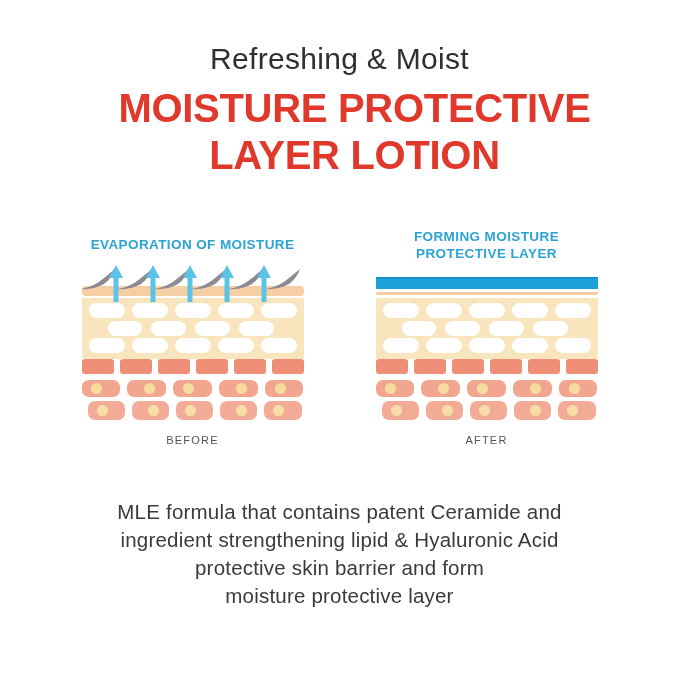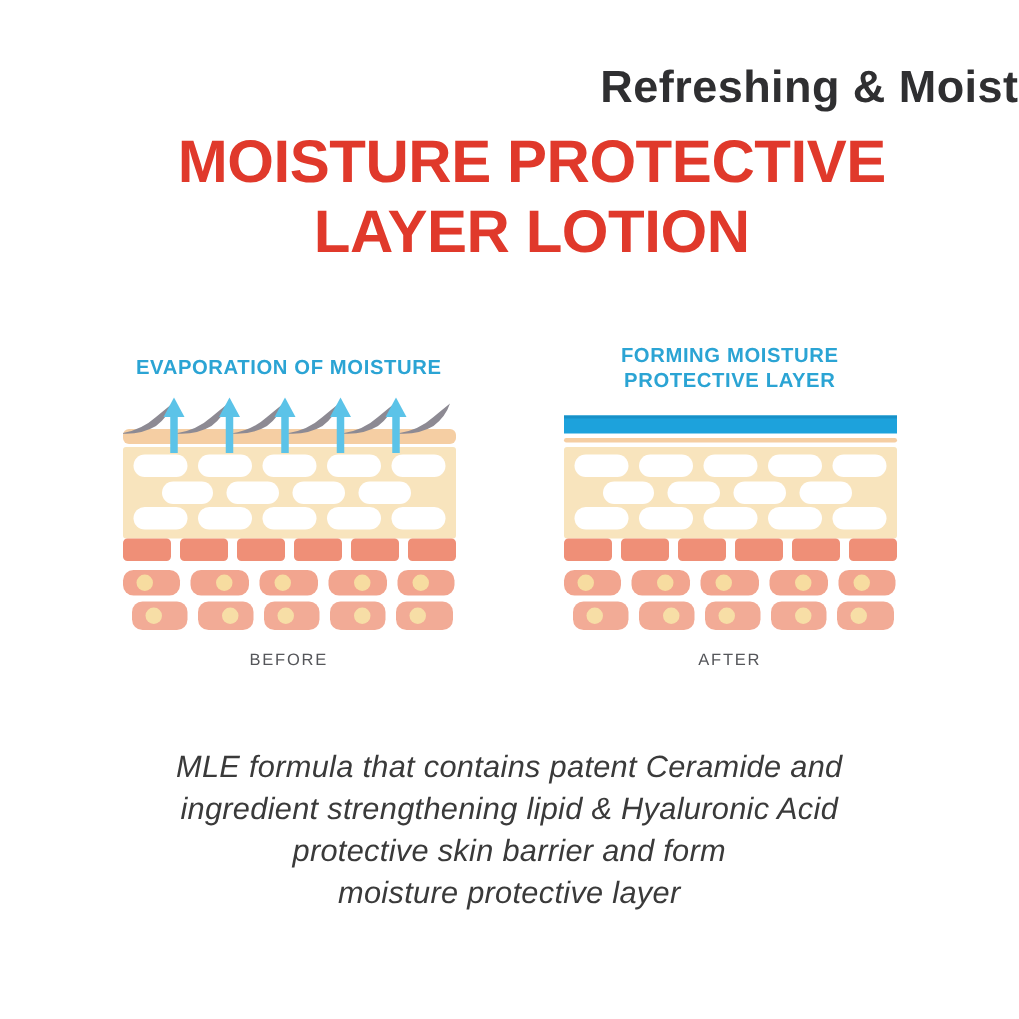--- a/index.html
+++ b/index.html
@@ -6,21 +6,21 @@
   body{
     width:679px;height:679px;
     background:var(--background,#fff);
     font-family:"Liberation Sans",sans-serif;
     -webkit-font-smoothing:antialiased;
   }
   .page{position:relative;width:679px;height:679px;overflow:hidden;background:var(--background,#fff);}
 
   
   .header{text-align:center;padding-top:42px;}
-  .subtitle{font-size:30px;font-weight:bold;color:var(--title-dark,#2f2f31);letter-spacing:.3px;text-align:right;}
+  .subtitle{font-size:30px;font-weight:normal;color:var(--title-dark,#2f2f31);letter-spacing:.3px;}
   .title{margin-top:9px;font-size:40px;font-weight:bold;color:var(--accent-red,#e0392b);line-height:1.17;letter-spacing:-.3px;margin-left:30px;}
 
   
   .comparison{display:flex;justify-content:center;gap:72px;margin-top:48px;}
   .column{width:222px;display:flex;flex-direction:column;}
   .diagram-heading{
     height:36px;display:flex;flex-direction:column;justify-content:center;align-items:center;
     color:var(--heading-blue,#2ba4d4);font-size:13.5px;font-weight:bold;letter-spacing:.4px;
     line-height:17px;text-align:center;white-space:nowrap;
   }
@@ -58,21 +58,21 @@
   .cell-light:nth-child(even) .dot{transform:translateX(3px);}
 
   .state-label{text-align:center;margin-top:13px;font-size:11px;letter-spacing:1.2px;color:var(--label-gray,#55565a);}
 
   
   .description{
     margin-top:52px;text-align:center;
     font-size:20.5px;line-height:28px;font-weight:500;
     color:var(--body-text,#3a3a3a);letter-spacing:.2px;
   }
-  .description .line{white-space:nowrap;font-style:italic;}
+  .description .line{white-space:nowrap;}
 </style>
 </head>
 <body>
 
 <div class="page">
 
   <div class="header">
     <div class="subtitle">Refreshing &amp; Moist</div>
     <div class="title">
       <div>MOISTURE PROTECTIVE</div>

